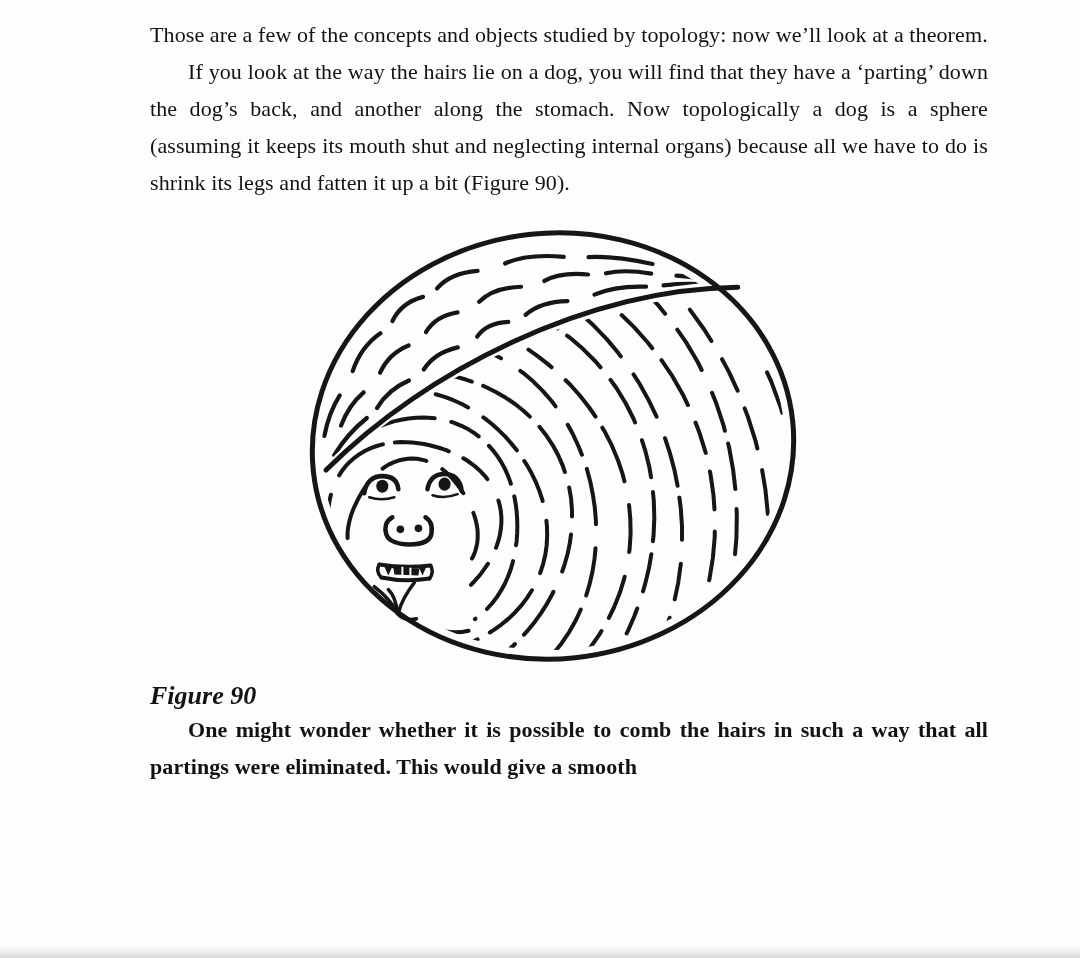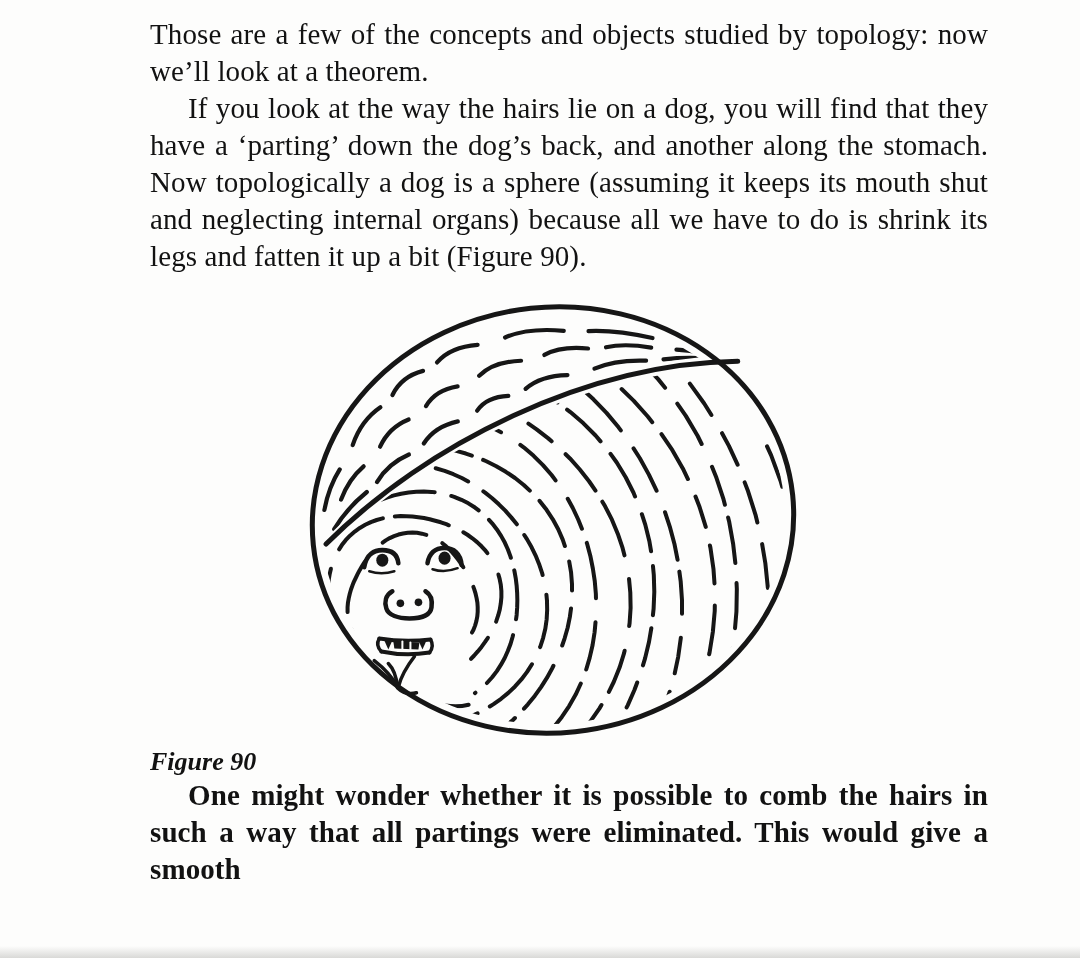--- a/index.html
+++ b/index.html
@@ -12,30 +12,30 @@
     overflow:hidden;
   }
   .content{
     position:absolute;left:150px;top:16px;width:838px;
   }
   .heading{
     font-size:29px;font-weight:bold;margin:0 0 30px 0;line-height:34px;
     letter-spacing:.2px;
   }
   p.bodytext{
-    font-size:29px;line-height:37px;margin:0;text-align:justify;
+    font-size:22px;line-height:37px;margin:0;text-align:justify;
     letter-spacing:.1px;
   }
   p.indent{text-indent:38px;}
   .figure-wrap{
     margin:28px 0 0 156px;
     width:497px;height:436px;
   }
   .caption{
-    margin-top:8px;
+    margin-top:16px;
     font-size:26px;font-weight:bold;font-style:italic;
   }
   .after-fig{margin-top:26px;font-weight:bold;}
   .bottom-shade{
     position:absolute;left:0;bottom:0;width:100%;height:12px;
     background:linear-gradient(#fdfdfc,#d9d9d7);
   }
 </style>
 </head>
 <body>

